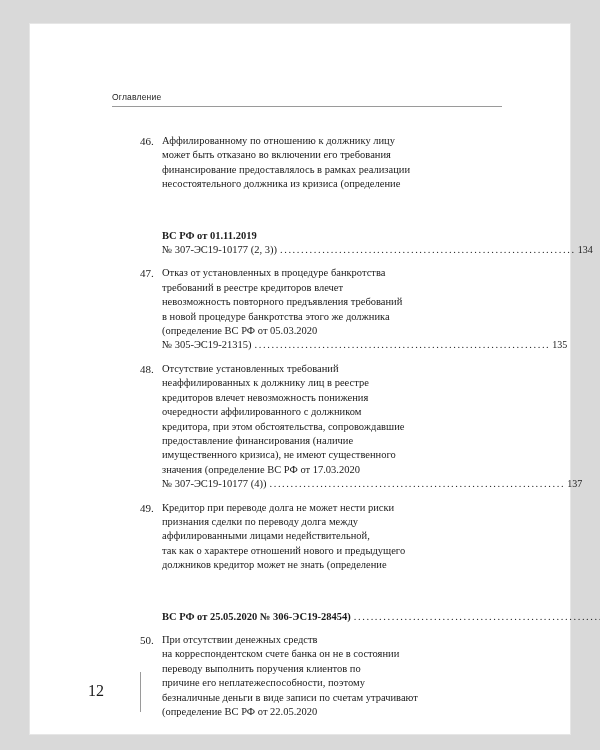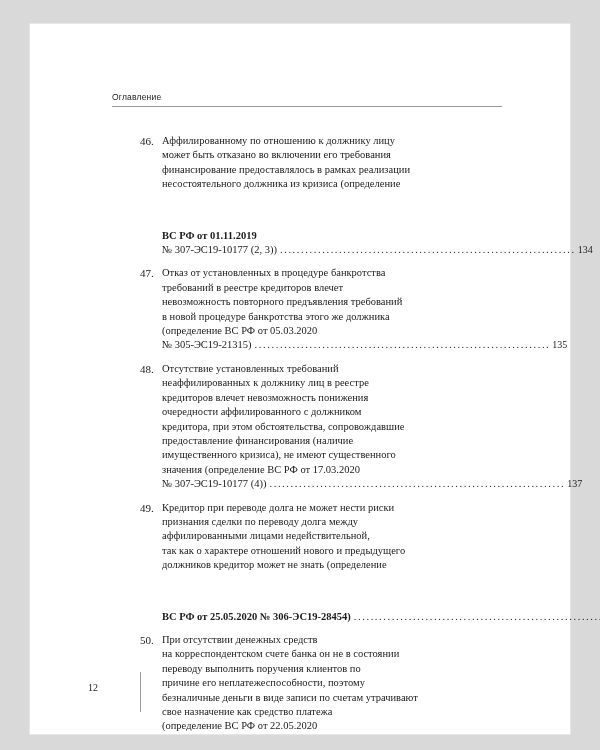--- a/index.html
+++ b/index.html
@@ -100,21 +100,21 @@
     position: absolute;
     left: 58px;
     top: 648px;
     width: 420px;
     height: 40px;
   }
   .folio {
     position: absolute;
     left: 0;
     top: 10px;
-    font-size: 10px;
+    font-size: 16px;
     color: #1b1b1b;
   }
   .footer-rule {
     position: absolute;
     left: 52px;
     top: 0;
     width: 1px;
     height: 40px;
     background: #9a9a9a;
   }
@@ -199,21 +199,20 @@
     </div>
 
     <div class="entry">
       <div class="num">50.</div>
       <div class="text">
         <span class="ln">При отсутствии денежных средств</span>
         <span class="ln">на корреспондентском счете банка он не в состоянии</span>
         <span class="ln">переводу выполнить поручения клиентов по</span>
         <span class="ln">причине его неплатежеспособности, поэтому</span>
         <span class="ln">безналичные деньги в виде записи по счетам утрачивают</span>
-        <span class="ln">свое назначение как средство платежа</span>
         <span class="ln">(определение ВС РФ от 22.05.2020</span>
       </div>
     </div>
 
   </div>
 
   <div class="footer">
     <div class="folio">12</div>
     <div class="footer-rule"></div>
   </div>

